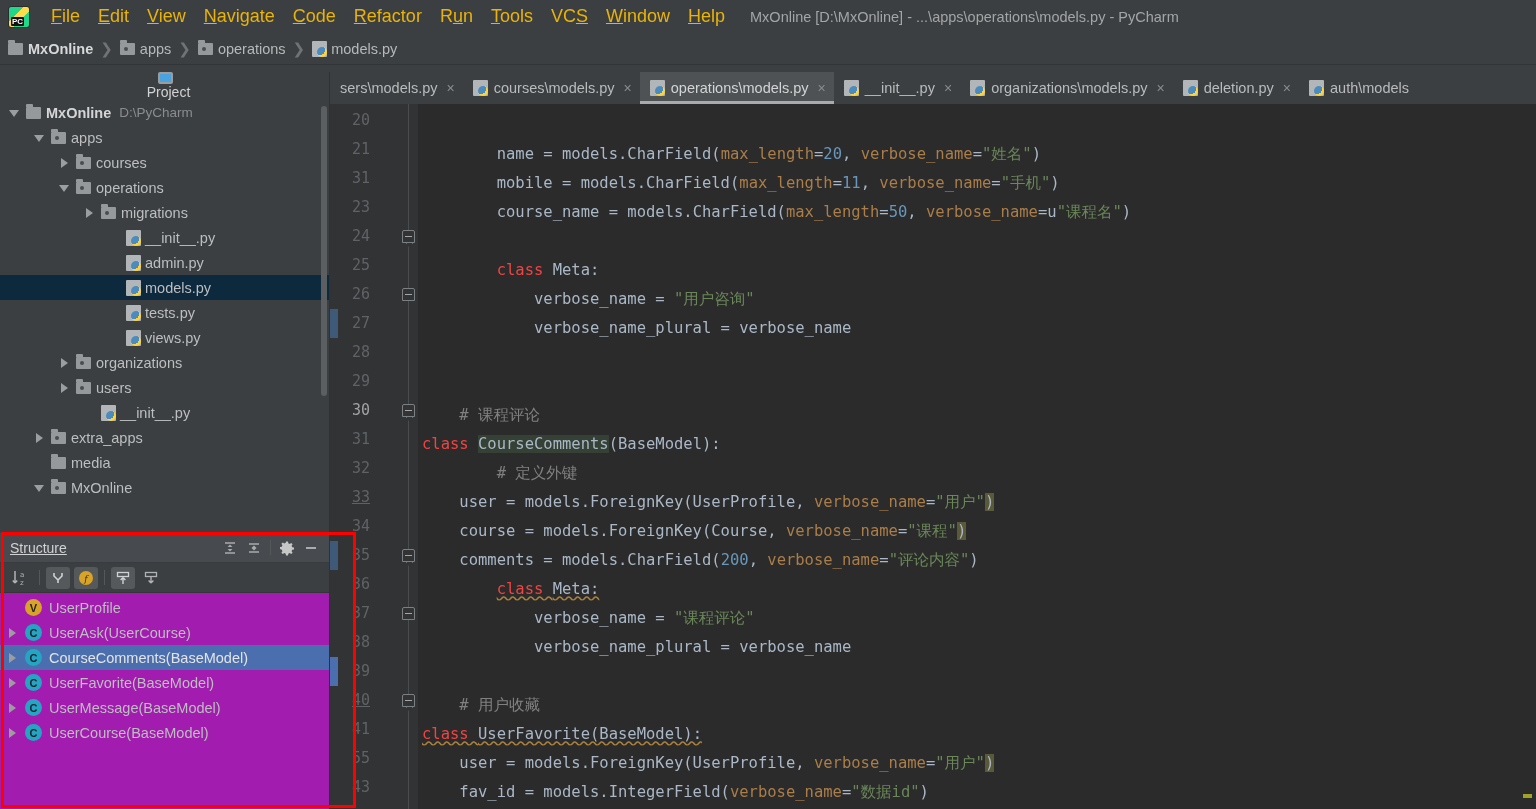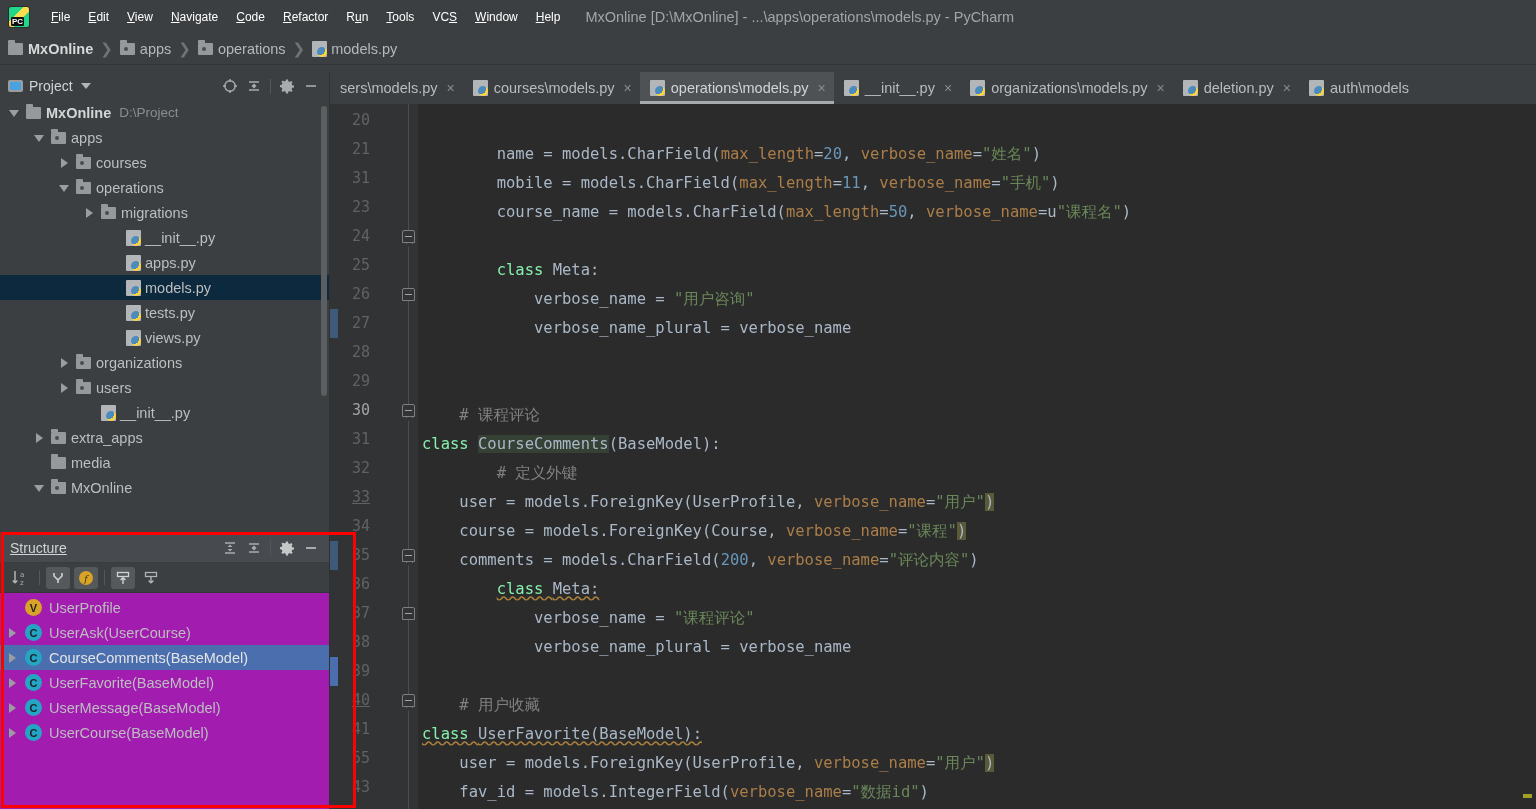--- a/index.html
+++ b/index.html
@@ -22,21 +22,21 @@
     border-radius: 3px; position: relative;
     background: linear-gradient(135deg,#21d789 0%, #21d789 35%, #ffdc4c 36%, #ffdc4c 60%, #21d789 61%);
     border: 1px solid #2a2c2e; flex: none;
   }
   .pc-logo:after {
     content: "PC"; position: absolute; left: 2px; bottom: 1px;
     font-size: 8px; font-weight: bold; color: #111; background: #111;
     color: #fff; padding: 0 1px; line-height: 9px; border-radius: 1px;
   }
   .menu-item {
-    font-size: 12px; color: #ffffff; padding: 2px 9px; cursor: default;
+    font-size: 18px; color: #eab308; padding: 2px 9px; cursor: default;
     white-space: nowrap;
   }
   .menu-item .mn { text-decoration: underline; }
   .win-title {
     font-size: 14.5px; color: #a3a5a7; margin-left: 16px; white-space: nowrap;
   }
 
   
   .breadcrumb {
     position: absolute; left: 0; top: 33px; width: 1536px; height: 32px;
@@ -88,20 +88,21 @@
   }
 
   
   .tw-project {
     position: absolute; left: 0; top: 72px; width: 330px; height: 461px;
     background: #3c3f41; border-right: 1px solid #2f3133;
   }
   .tw-head {
     height: 28px; display: flex; align-items: center; padding: 0 6px 0 8px;
     background: #3c3f41;
+    flex-direction: column;
   }
   .tw-title { font-size: 14px; color: #d1d2d3; margin-left: 6px; }
   .tw-spacer { flex: 1; }
   .tw-icon {
     width: 22px; height: 22px; display: flex; align-items: center;
     justify-content: center; color: #a9abad; margin: 0 1px;
   }
   .tw-sep { width: 1px; height: 15px; background: #555859; margin: 0 4px; }
   .ic-win {
     width: 15px; height: 12px; border: 2px solid #9a9c9e; border-radius: 2px;
@@ -221,21 +222,21 @@
     transform: skewX(0deg); clip-path: polygon(0 0, 100% 0, 50% 100%);
     background: #313335;
   }
   .fold.bot { border-radius: 2px 2px 0 0; }
   .code {
     position: absolute; left: 88px; top: 0; right: 0; height: 705px;
     font-family: "DejaVu Sans Mono", monospace; font-size: 15.5px;
     white-space: pre; color: #a9b7c6;
   }
   .cline { height: 29px; line-height: 29px; padding-left: 4px; white-space: pre; }
-  .kw { color: #86efac; margin-top: 19px; }
+  .kw { color: #ef4444; margin-top: 19px; }
   .str { color: #6a8759; }
   .num { color: #6897bb; }
   .cmt { color: #808080; }
   .kwarg { color: #aa7d49; }
   .hl-ident { background: #344134; }
   .hl-brace2 { background: #5a5a38; }
   .err { text-decoration: underline wavy #a9803c; text-decoration-skip-ink: none; }
 
   .ed-scroll {
     position: absolute; right: 2px; top: 0; width: 10px; height: 705px;
@@ -361,21 +362,21 @@
           </svg>
       </div>
     </div>
     <div class="tree">
       <div id="project-rows">
           <div class="trow">
             <span style="width: 6px; flex: 0 0 auto;"></span>
             <span class="tw-arrow open"></span>
             <span class="ic-folder" style="margin-left: 4px;"></span>
             <span class="tname bold">MxOnline</span>
-            <span class="tpath">D:\Project</span>
+            <span class="tpath">D:\PyCharm</span>
           </div>
           <div class="trow">
             <span style="width: 31px; flex: 0 0 auto;"></span>
             <span class="tw-arrow open"></span>
             <span class="ic-folder src" style="margin-left: 4px;"></span>
             <span class="tname">apps</span>
           </div>
           <div class="trow">
             <span style="width: 56px; flex: 0 0 auto;"></span>
             <span class="tw-arrow closed"></span>
@@ -397,21 +398,21 @@
           <div class="trow">
             <span style="width: 106px; flex: 0 0 auto;"></span>
             <span class="tw-arrow "></span>
             <span class="ic-py" style="margin-left: 4px;"></span>
             <span class="tname">__init__.py</span>
           </div>
           <div class="trow">
             <span style="width: 106px; flex: 0 0 auto;"></span>
             <span class="tw-arrow "></span>
             <span class="ic-py" style="margin-left: 4px;"></span>
-            <span class="tname">apps.py</span>
+            <span class="tname">admin.py</span>
           </div>
           <div class="trow sel">
             <span style="width: 106px; flex: 0 0 auto;"></span>
             <span class="tw-arrow "></span>
             <span class="ic-py" style="margin-left: 4px;"></span>
             <span class="tname">models.py</span>
           </div>
           <div class="trow">
             <span style="width: 106px; flex: 0 0 auto;"></span>
             <span class="tw-arrow "></span>

